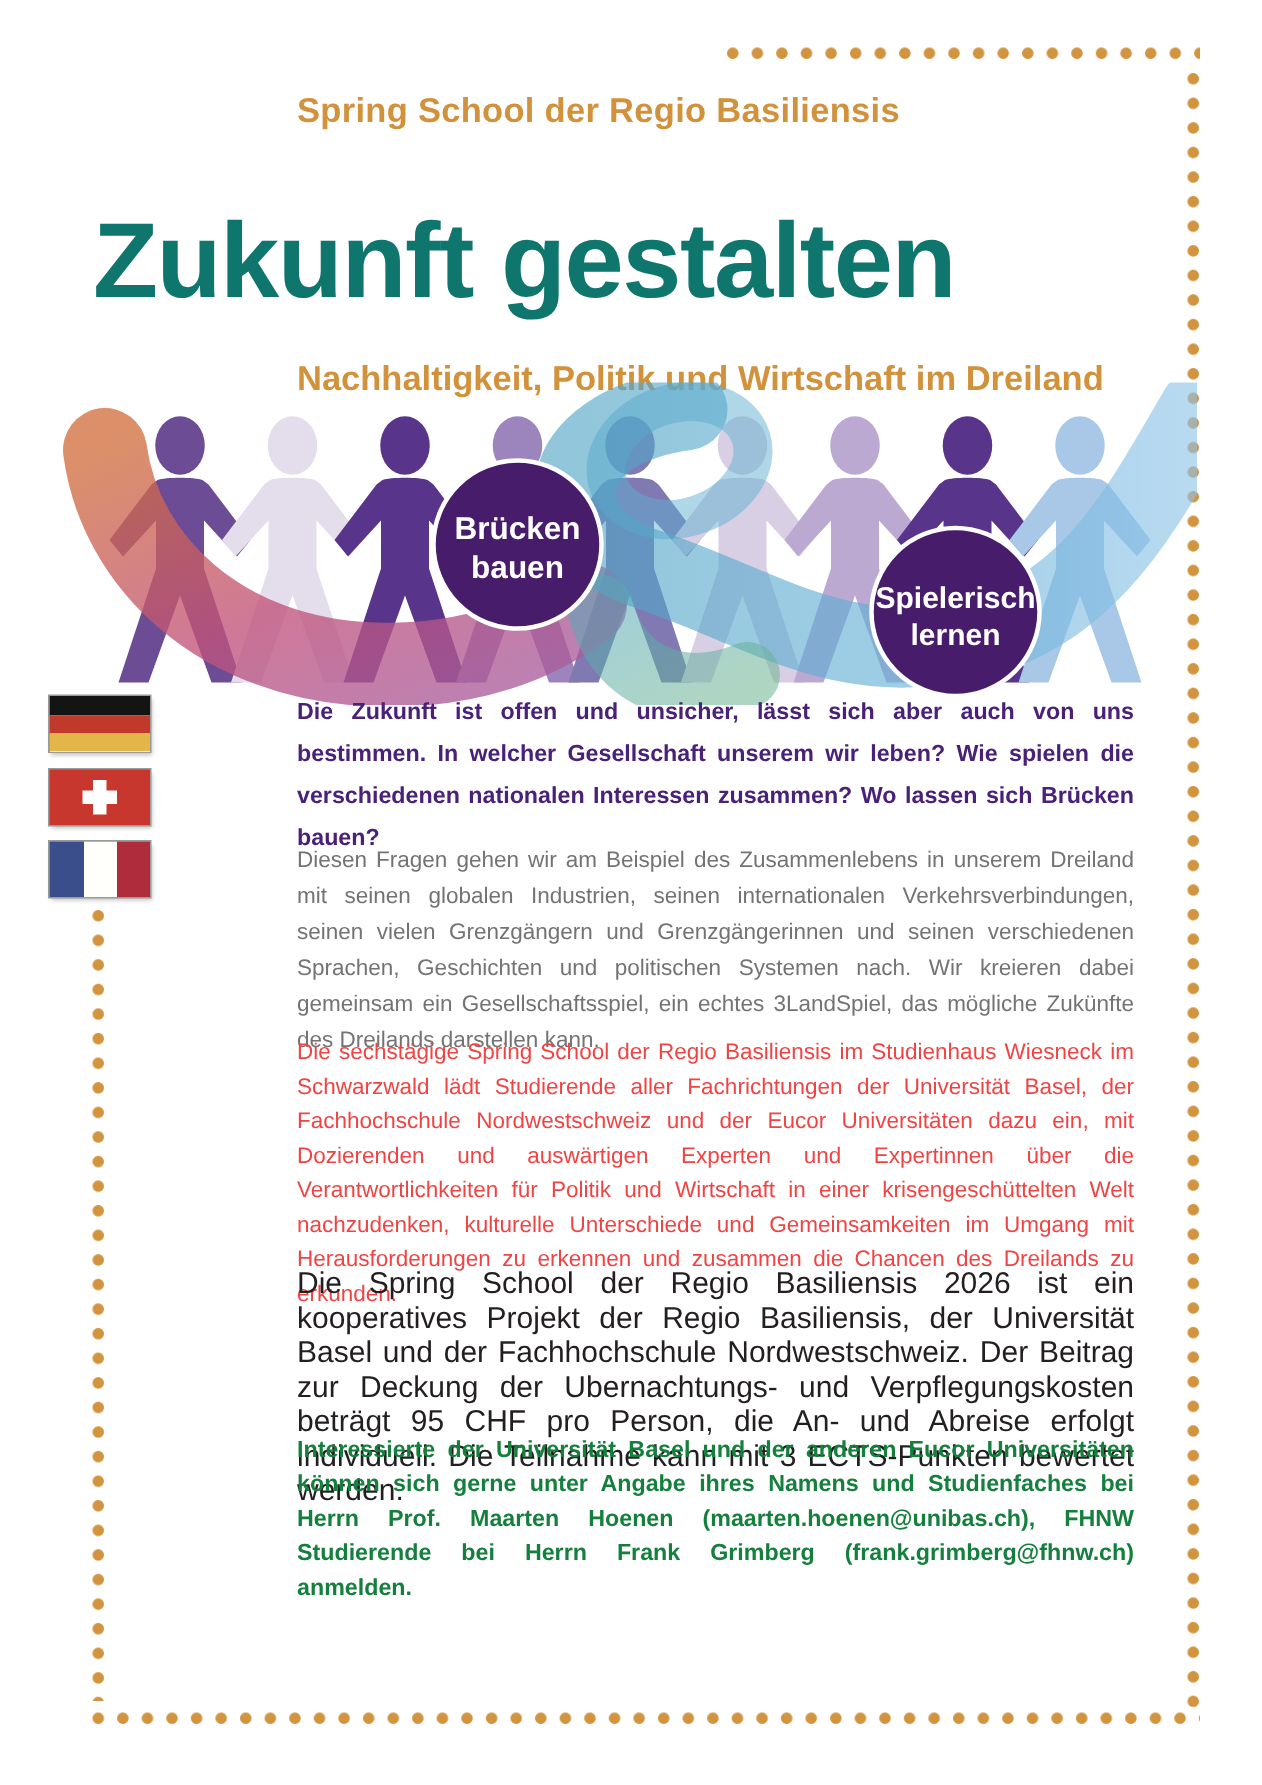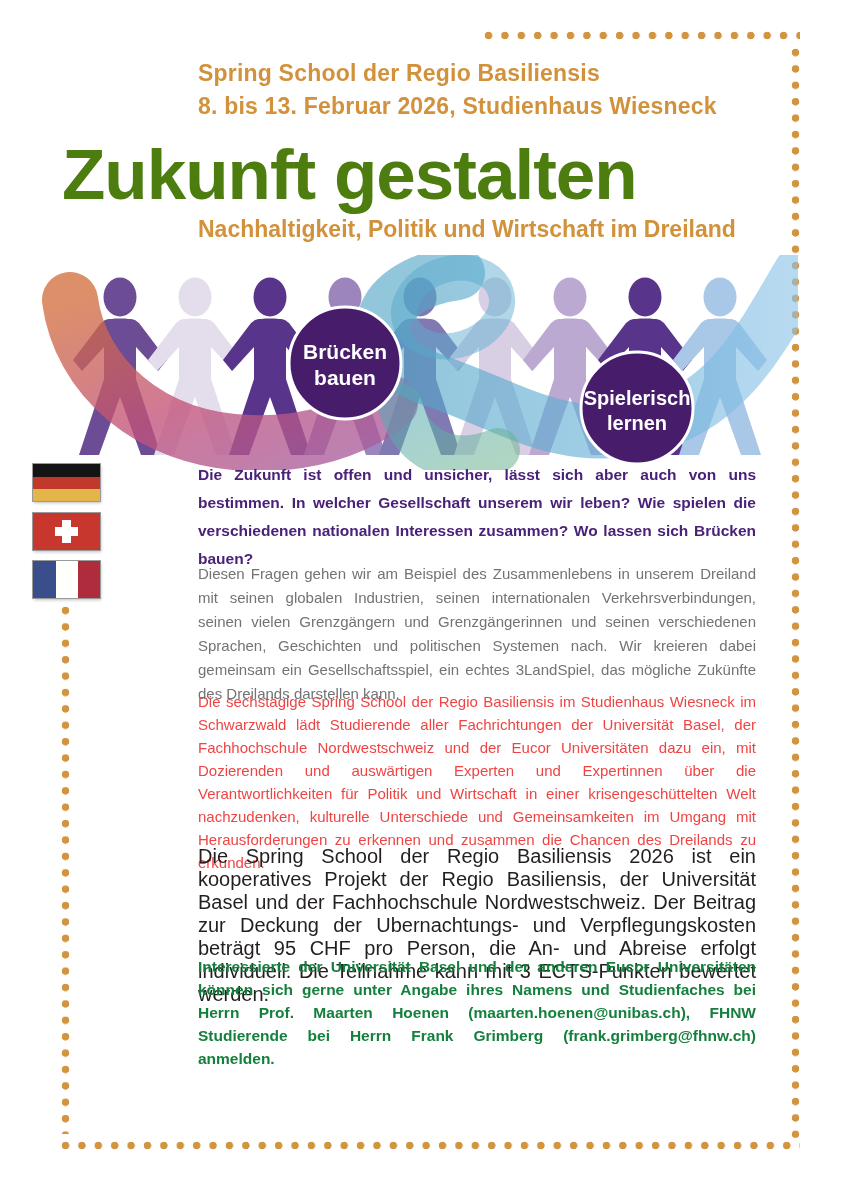--- a/index.html
+++ b/index.html
@@ -10,22 +10,22 @@
   
   .dots-h,.dots-v{position:absolute;}
   .dots-h{height:9px;background-image:radial-gradient(circle at 4.5px 4.5px,#D2943F 3.5px,rgba(0,0,0,0) 4.1px);background-size:16.4px 9px;background-repeat:repeat-x;}
   .dots-v{width:9px;background-image:radial-gradient(circle at 4.5px 4.5px,#D2943F 3.5px,rgba(0,0,0,0) 4.1px);background-size:9px 16.4px;background-repeat:repeat-y;}
   .dots-top{left:484px;top:31px;width:316px;}
   .dots-right{left:791px;top:48px;height:1090px;}
   .dots-bottom{left:61px;top:1141px;width:739px;}
   .dots-left{left:61px;top:606px;height:528px;}
   
   .eyebrow{position:absolute;left:198px;top:57px;color:#D2913B;font-weight:700;font-size:23px;line-height:33px;letter-spacing:.2px;}
-  .title{position:absolute;left:62px;top:136px;color:#4d7c0f;font-weight:700;font-size:71px;letter-spacing:-1px;line-height:78px;}
-  .subtitle{position:absolute;left:198px;top:216px;color:#D2913B;font-weight:700;font-size:23px;}
+  .title{position:absolute;left:62px;top:136px;color:#0f766e;font-weight:700;font-size:71px;letter-spacing:-1px;line-height:78px;}
+  .subtitle{position:absolute;left:198px;top:239px;color:#D2913B;font-weight:700;font-size:23px;}
   
   .illu{position:absolute;left:28px;top:255px;width:770px;height:215px;}
   .badge-text{fill:#ffffff;font-family:"Liberation Sans",sans-serif;font-weight:700;text-anchor:middle;}
   
   .flag{position:absolute;left:33px;width:67px;height:37px;box-shadow:0 0 0 1px #9a9a9a, 1px 2px 3px rgba(0,0,0,.25);overflow:hidden;}
   .flag-de{top:464px;}
   .flag-de .s1{height:34%;background:#141414;}
   .flag-de .s2{height:33%;background:#C0392B;}
   .flag-de .s3{height:33%;background:#E4B548;}
   .flag-ch{top:513px;background:#C8372D;position:absolute;}
@@ -51,21 +51,20 @@
 
 <div class="page">
 
   <div class="dots-h dots-top"></div>
   <div class="dots-v dots-right"></div>
   <div class="dots-h dots-bottom"></div>
   <div class="dots-v dots-left"></div>
 
   <div class="eyebrow">
     <div>Spring School der Regio Basiliensis</div>
-    <div>8. bis 13. Februar 2026, Studienhaus Wiesneck</div>
   </div>
   <div class="title">Zukunft gestalten</div>
   <div class="subtitle">Nachhaltigkeit, Politik und Wirtschaft im Dreiland</div>
 
   <svg class="illu" viewBox="0 0 770 215" width="770" height="215" aria-hidden="true">
     <defs>
       <g id="person-shape">
         <ellipse cx="50" cy="20" rx="16.5" ry="19.5"></ellipse>
         <path d="M35,43 C40,41 60,41 65,43 L69,46 L97,83 L88,94 L66,70 L66,102 L91,178 L71,178 L50,120 L29,178 L9,178 L34,102 L34,70 L12,94 L3,83 L31,46 Z"></path>
       </g>

